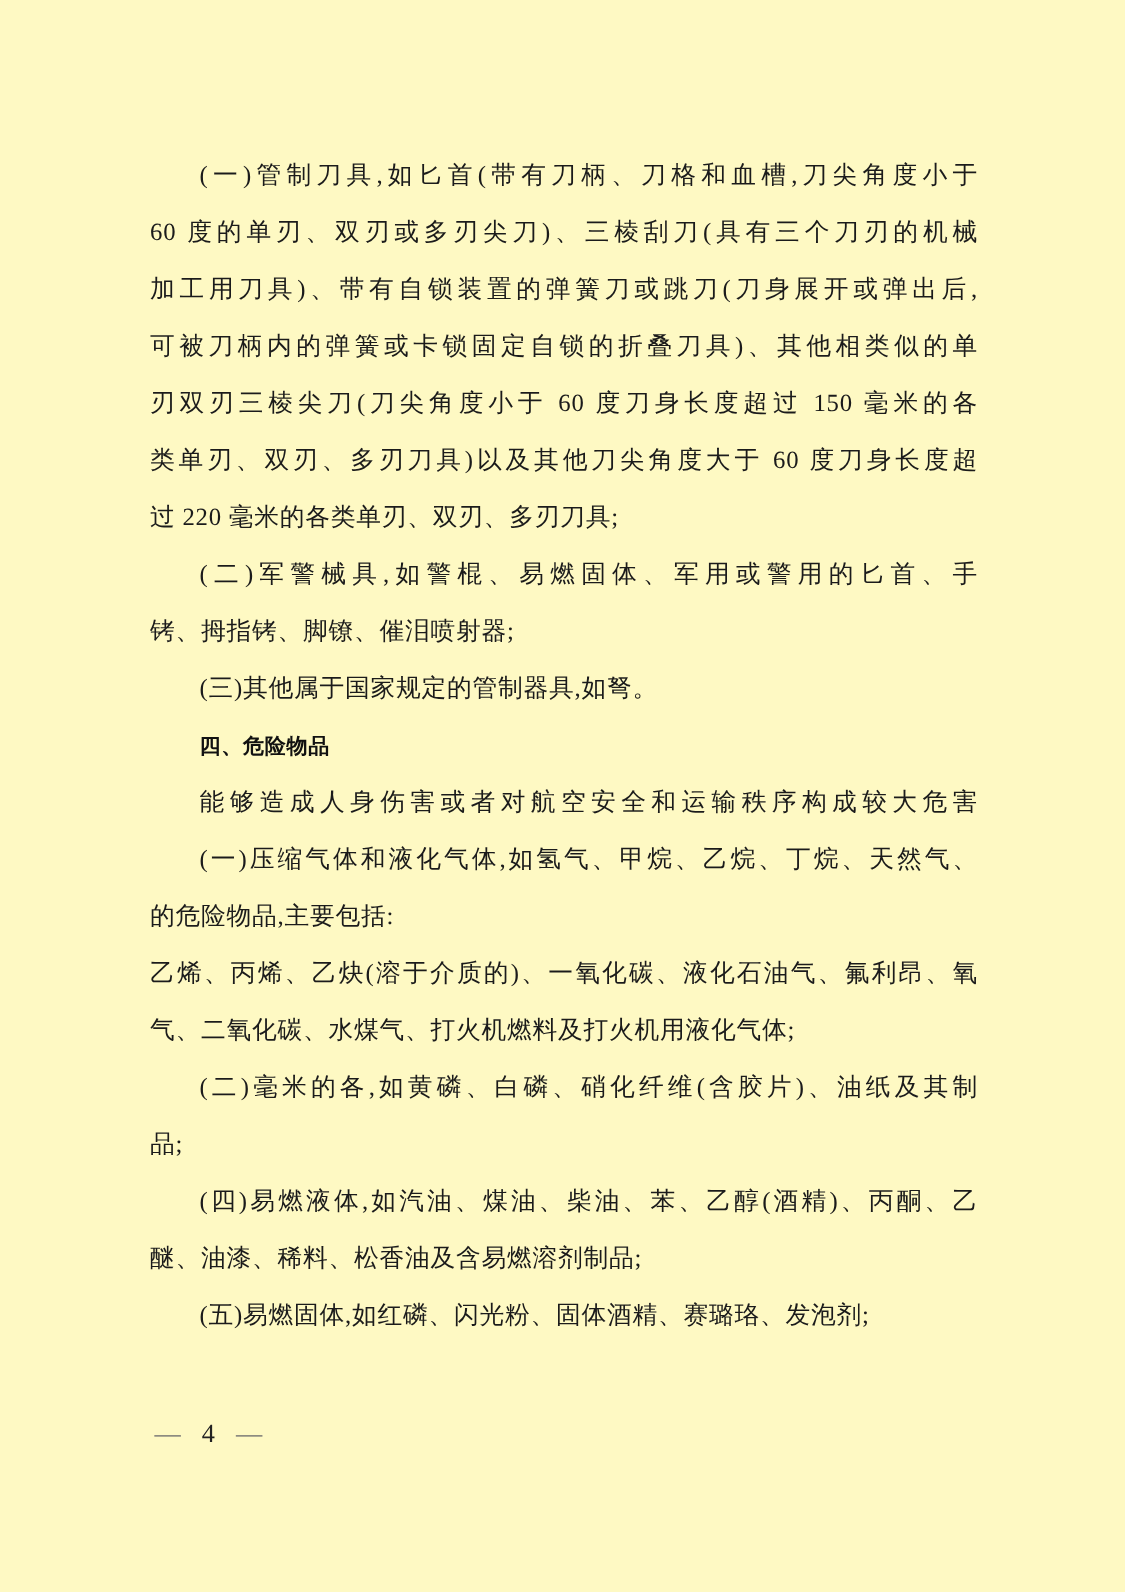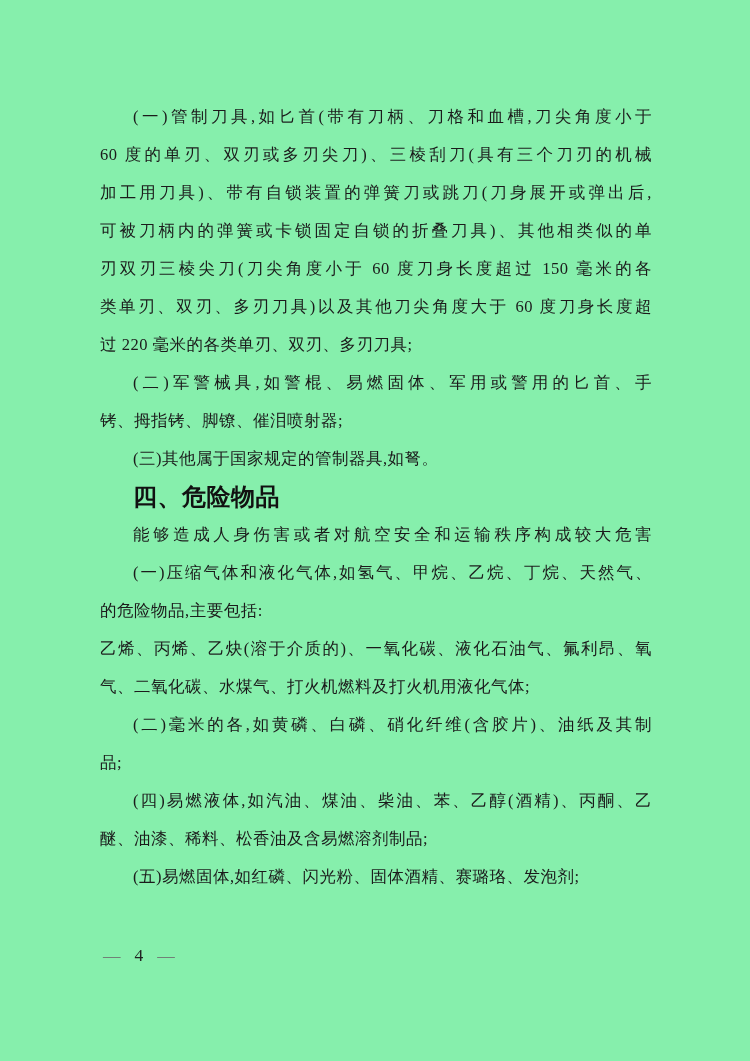--- a/index.html
+++ b/index.html
@@ -4,21 +4,21 @@
 <style>
   html, body {
     margin: 0;
     padding: 0;
     background: #ffffff;
   }
   .page {
     position: relative;
     width: 750px;
     height: 1061px;
-    background: #86efac;
+    background: #fef9c3;
     overflow: hidden;
     font-family: "Liberation Serif", "DejaVu Serif", serif;
     color: #1b1b1b;
   }
   .body-text {
     position: absolute;
     left: 100px;
     top: 98px;
     width: 552px;
   }
@@ -30,21 +30,21 @@
     text-align: justify;
     text-align-last: justify;
     overflow: hidden;
     white-space: normal;
   }
   .line.indent { text-indent: 33px; }
   .line.last { text-align: right; text-align-last: left; }
   .line.heading {
     font-family: "Liberation Sans", "DejaVu Sans", sans-serif;
     font-weight: 700;
-    font-size: 24px;
+    font-size: 14px;
     text-align: left;
     text-align-last: left;
     color: #111111;
   }
   .footer {
     position: absolute;
     left: 103px;
     top: 942px;
     font-size: 17.5px;
     line-height: 26px;

